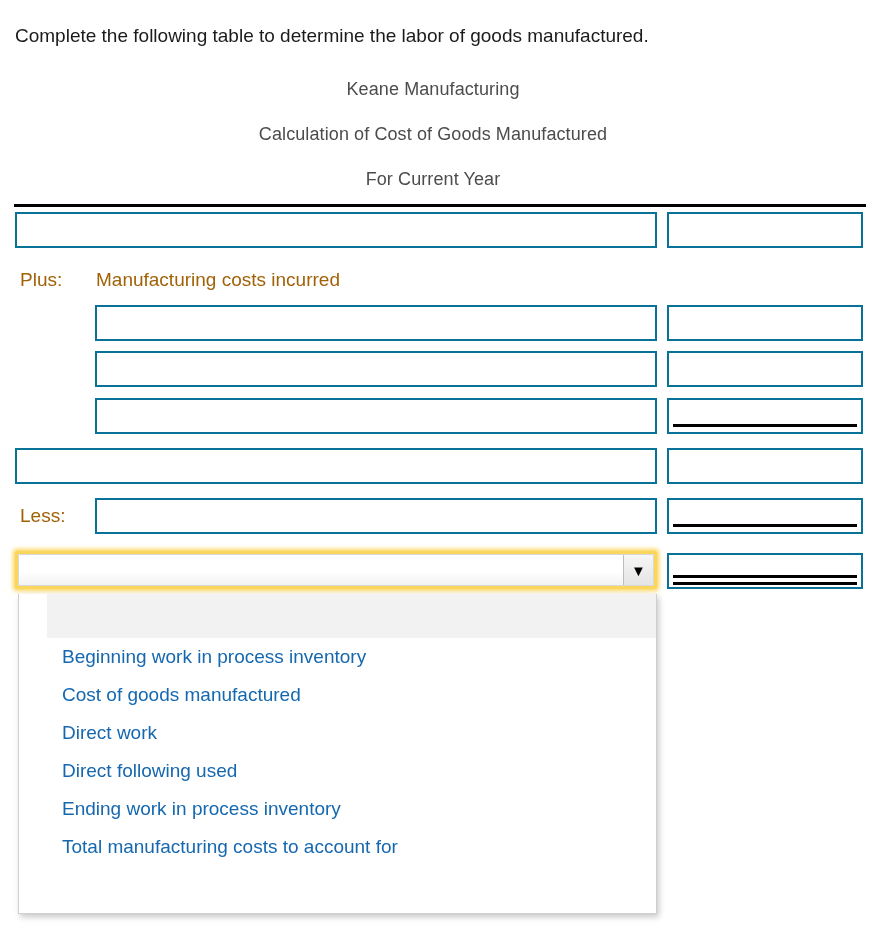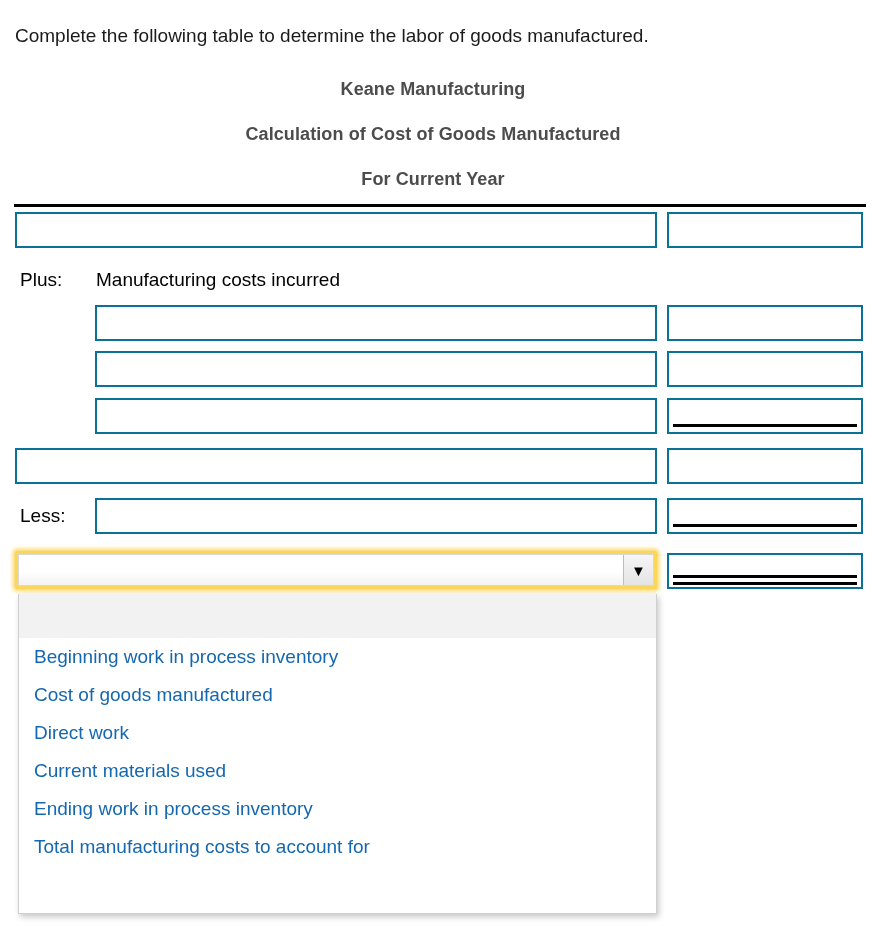--- a/index.html
+++ b/index.html
@@ -31,21 +31,21 @@
   
   .headings {
     position: absolute;
     left: 0;
     top: 78px;
     width: 866px;
     text-align: center;
   }
   .headings .hd {
     font-size: 18px;
-    font-weight: bold;
+    font-weight: normal;
     color: #4c4c4c;
     line-height: 22px;
     margin: 0 0 23px 0;
     letter-spacing: .1px;
   }
   .headings .hd:last-child { margin-bottom: 0; }
 
   
   .sheet {
     position: absolute;
@@ -62,21 +62,21 @@
     height: 3px;
     background: #000000;
   }
 
   
   .row { position: absolute; height: 36px; }
 
   .cell-label {
     position: absolute;
     font-size: 19px;
-    color: #000000;
+    color: #a16207;
     line-height: 36px;
     white-space: nowrap;
   }
 
   .tbox {
     position: absolute;
     height: 36px;
     border: 2px solid #0a7296;
     background: #ffffff;
     font-family: "Liberation Sans", sans-serif;
@@ -150,20 +150,21 @@
     position: absolute;
     left: 18px;
     top: 594px;
     width: 639px;
     height: 320px;
     background: #ffffff;
     border: 1px solid #cfcfcf;
     border-top: none;
     box-shadow: 2px 3px 6px rgba(0,0,0,.22);
     overflow: hidden;
+    padding-left: 28px;
   }
   .option {
     height: 38px;
     line-height: 38px;
     padding-left: 15px;
     font-size: 19px;
     color: #1568b0;
     white-space: nowrap;
     cursor: default;
   }
@@ -235,18 +236,18 @@
       <span class="select-value"></span>
       <span class="select-arrow">▼</span>
     </div>
   </div>
 
   <div class="option-panel">
     <div class="option blank"></div>
     <div class="option">Beginning work in process inventory</div>
     <div class="option">Cost of goods manufactured</div>
     <div class="option">Direct work</div>
-    <div class="option">Current materials used</div>
+    <div class="option">Direct following used</div>
     <div class="option">Ending work in process inventory</div>
     <div class="option">Total manufacturing costs to account for</div>
   </div>
 
 </div>
 
 </body></html>

